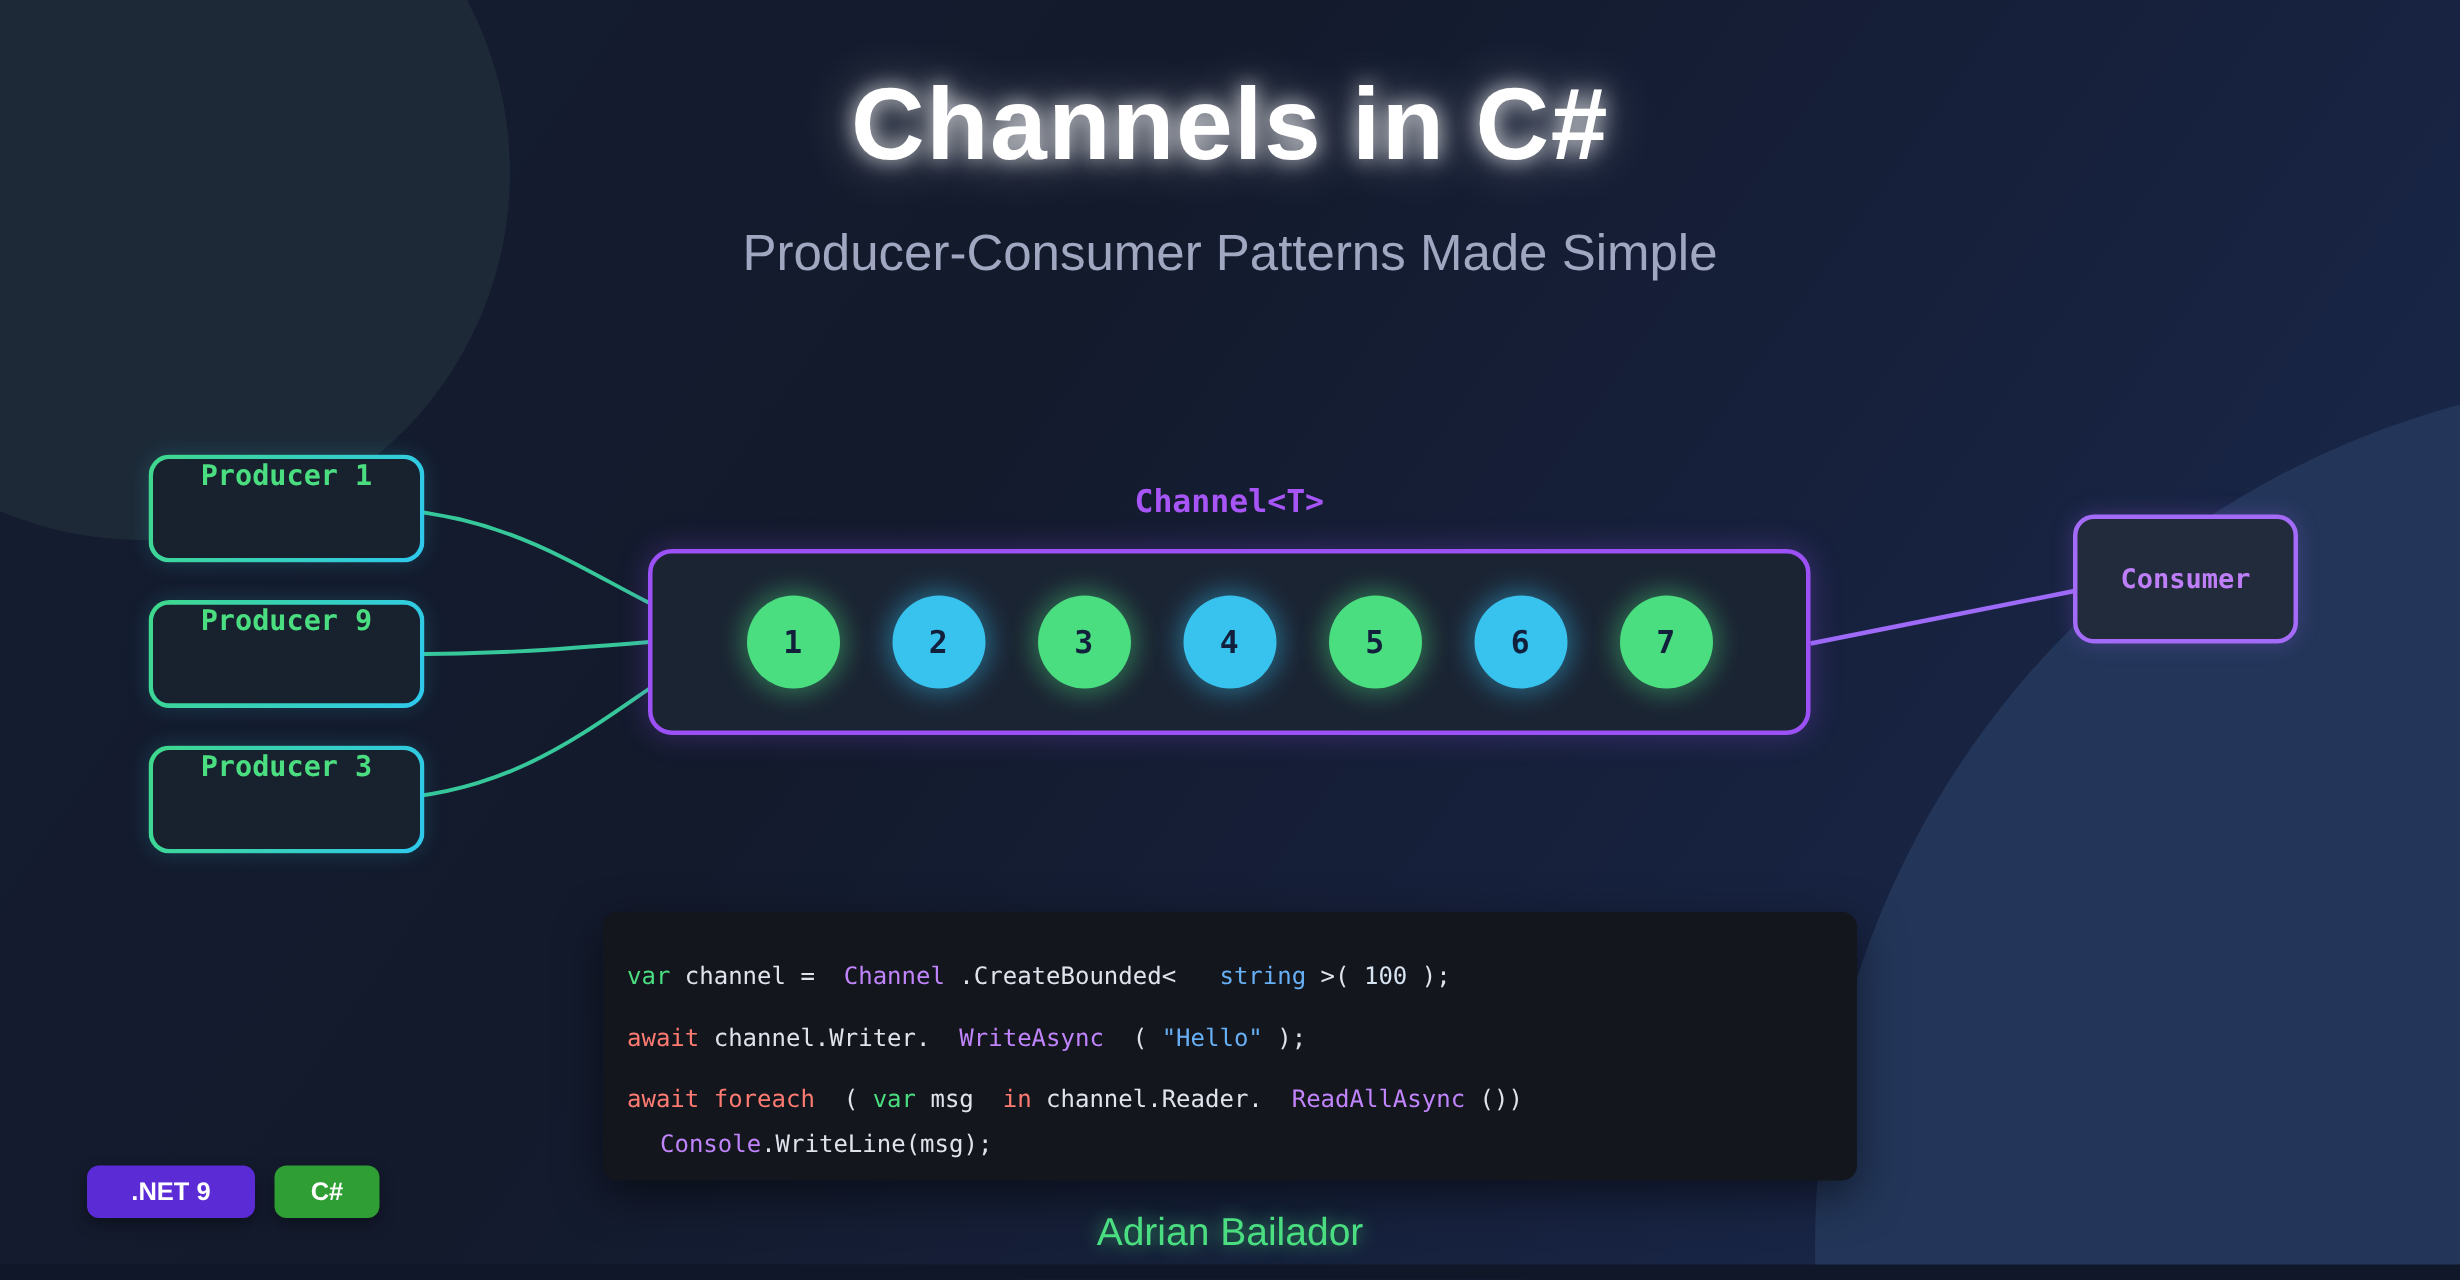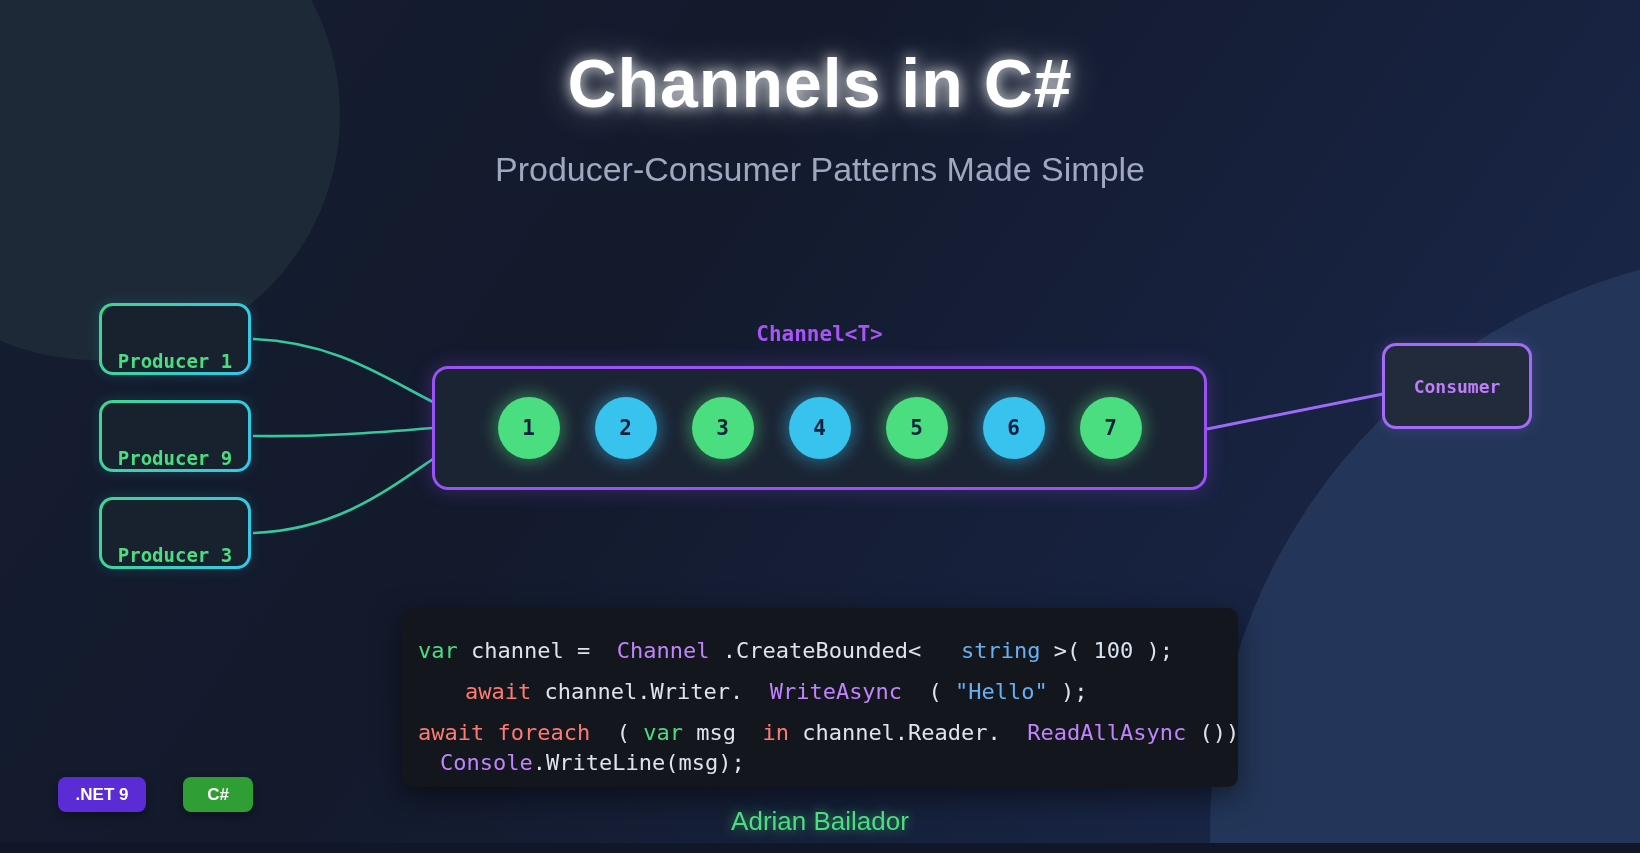--- a/index.html
+++ b/index.html
@@ -23,22 +23,22 @@
   .subtitle{
     position:absolute;left:0;top:150px;width:100%;text-align:center;margin:0;
     font-size:34px;color:#9fa8c0;font-weight:normal;
   }
 
   
   .connectors{position:absolute;left:0;top:0;pointer-events:none;}
 
   
   .producer{
-    position:absolute;left:99px;width:152px;height:72px;box-sizing:border-box;
-    display:flex;align-items:flex-end;justify-content:center;
+    position:absolute;left:99px;width:184px;height:72px;box-sizing:border-box;
+    display:flex;align-items:flex-start;justify-content:center;
     border:3px solid transparent;border-radius:14px;
     background:linear-gradient(#18222f,#18222f) padding-box,
                linear-gradient(110deg,#3fd88b,#2ec9ee) border-box;
     box-shadow:0 0 14px rgba(52,205,220,.18);
     font-family:"DejaVu Sans Mono",monospace;font-weight:bold;font-size:19px;color:#4ade80;
   }
 
   
   .channel-label{
     position:absolute;left:432px;top:322px;width:775px;text-align:center;
@@ -63,21 +63,21 @@
     box-shadow:0 0 14px rgba(160,100,248,.25);
     display:flex;align-items:center;justify-content:center;
     font-family:"DejaVu Sans Mono",monospace;font-weight:bold;font-size:18px;color:#bd7ef8;
   }
 
   
   .codebox{
     position:absolute;left:402px;top:608px;width:836px;height:179px;box-sizing:border-box;
     background:#14161d;border-radius:10px;padding:29px 24px 0 16px;
     box-shadow:0 10px 30px rgba(0,0,0,.5);
-    font-family:"DejaVu Sans Mono",monospace;font-size:22px;
+    font-family:"DejaVu Sans Mono",monospace;font-size:16px;
   }
   .code-line{height:28px;line-height:28px;white-space:pre;margin-bottom:13px;}
   .code-line:nth-child(3){margin-bottom:2px;}
   .code-line.indent{padding-left:22px;}
 
   
   .badge{
     position:absolute;top:777px;height:35px;border-radius:8px;
     display:flex;align-items:center;justify-content:center;
     font-size:17px;font-weight:bold;color:#ffffff;
@@ -145,27 +145,27 @@
         <span>7</span>
       </div>
     </div>
 
   <div class="consumer">
     <span>Consumer</span>
   </div>
 
   <div class="codebox" id="codebox">
       <div class="code-line"><span style="color: rgb(74, 222, 128);">var</span><span style="color: rgb(223, 227, 236);"> channel =  </span><span style="color: rgb(192, 132, 252);">Channel</span><span style="color: rgb(223, 227, 236);"> .CreateBounded&lt;   </span><span style="color: rgb(103, 176, 245);">string</span><span style="color: rgb(223, 227, 236);"> &gt;( </span><span style="color: rgb(215, 228, 242);">100</span><span style="color: rgb(223, 227, 236);"> );</span></div>
-      <div class="code-line"><span style="color: rgb(255, 123, 114); margin-left: 47px;">await</span><span style="color: rgb(223, 227, 236);"> channel.Writer.  </span><span style="color: rgb(192, 132, 252);">WriteAsync</span><span style="color: rgb(223, 227, 236);">  ( </span><span style="color: rgb(103, 176, 245);">"Hello"</span><span style="color: rgb(223, 227, 236);"> );</span></div>
+      <div class="code-line"><span style="color: rgb(255, 123, 114);">await</span><span style="color: rgb(223, 227, 236);"> channel.Writer.  </span><span style="color: rgb(192, 132, 252);">WriteAsync</span><span style="color: rgb(223, 227, 236);">  ( </span><span style="color: rgb(103, 176, 245);">"Hello"</span><span style="color: rgb(223, 227, 236);"> );</span></div>
       <div class="code-line"><span style="color: rgb(255, 123, 114);">await foreach</span><span style="color: rgb(223, 227, 236);">  ( </span><span style="color: rgb(74, 222, 128);">var</span><span style="color: rgb(223, 227, 236);"> msg  </span><span style="color: rgb(255, 123, 114);">in</span><span style="color: rgb(223, 227, 236);"> channel.Reader.  </span><span style="color: rgb(192, 132, 252);">ReadAllAsync</span><span style="color: rgb(223, 227, 236);"> ())</span></div>
       <div class="code-line indent"><span style="color: rgb(192, 132, 252);">Console</span><span style="color: rgb(223, 227, 236);">.WriteLine(msg);</span></div>
     </div>
 
   <div id="badges">
-      <div class="badge" style="left: 58px; width: 88px; background: rgb(91, 43, 214); text-align: right;">
+      <div class="badge" style="left: 58px; width: 112px; background: rgb(91, 43, 214); text-align: right;">
         <span>.NET 9</span>
       </div>
       <div class="badge" style="left: 183px; width: 70px; background: rgb(47, 158, 52);">
         <span>C#</span>
       </div>
     </div>
 
   <div class="author">Adrian Bailador</div>
 
   <div class="bottom-strip"></div>

